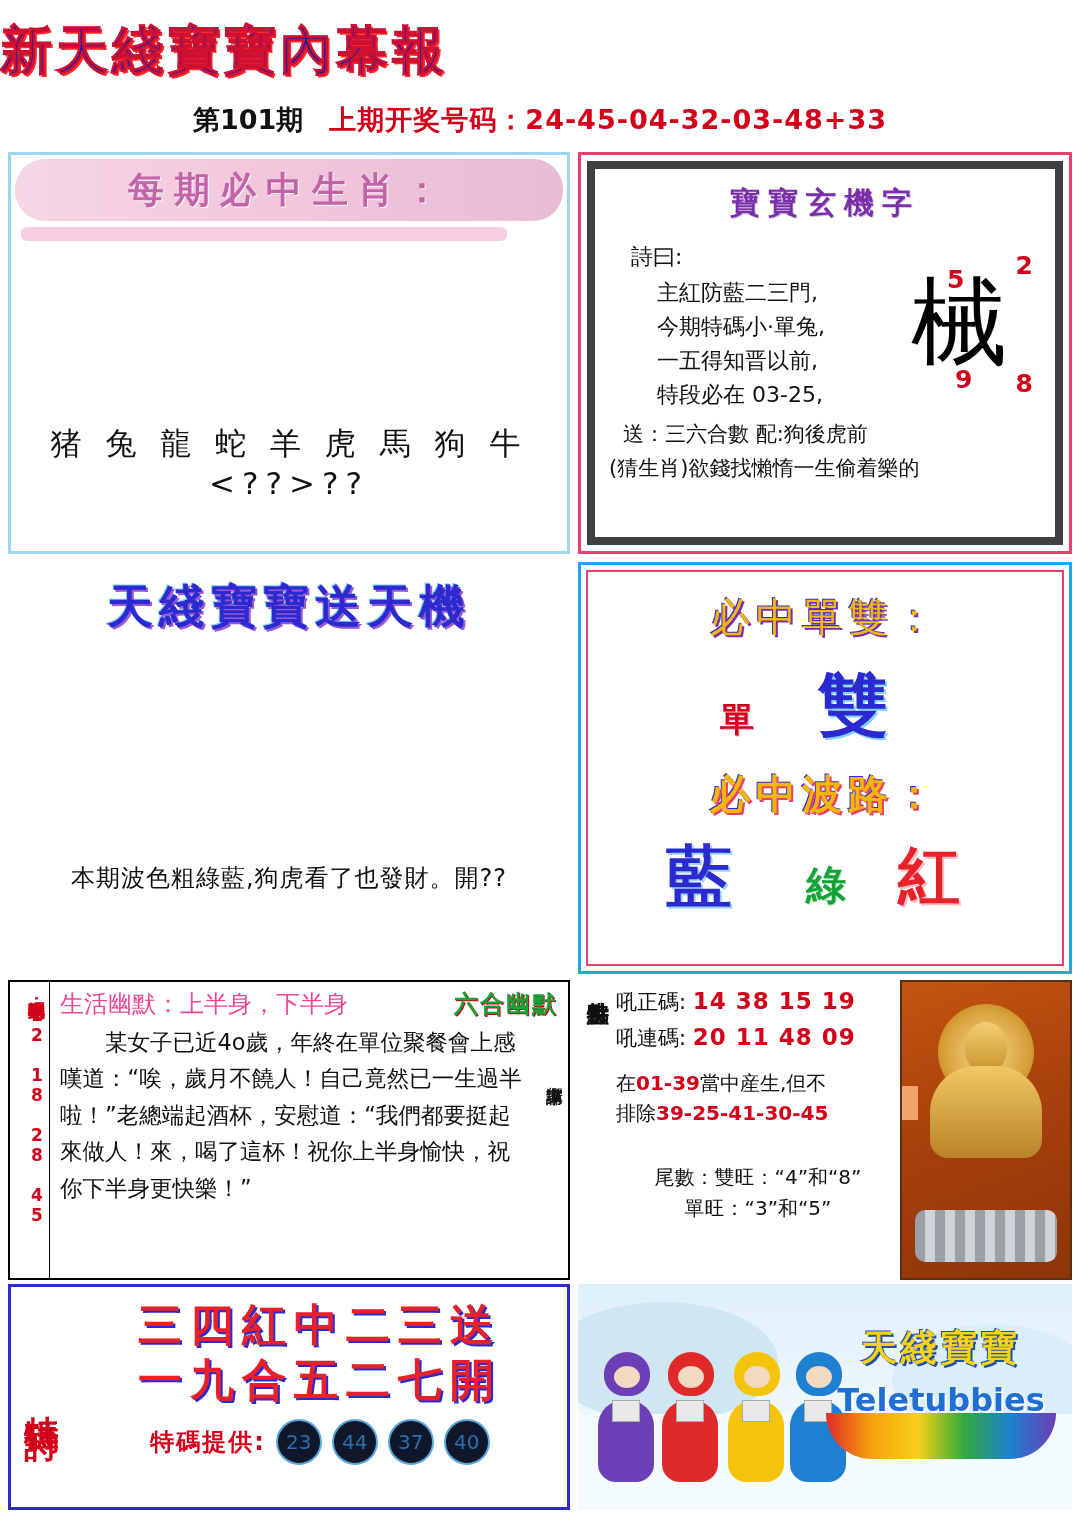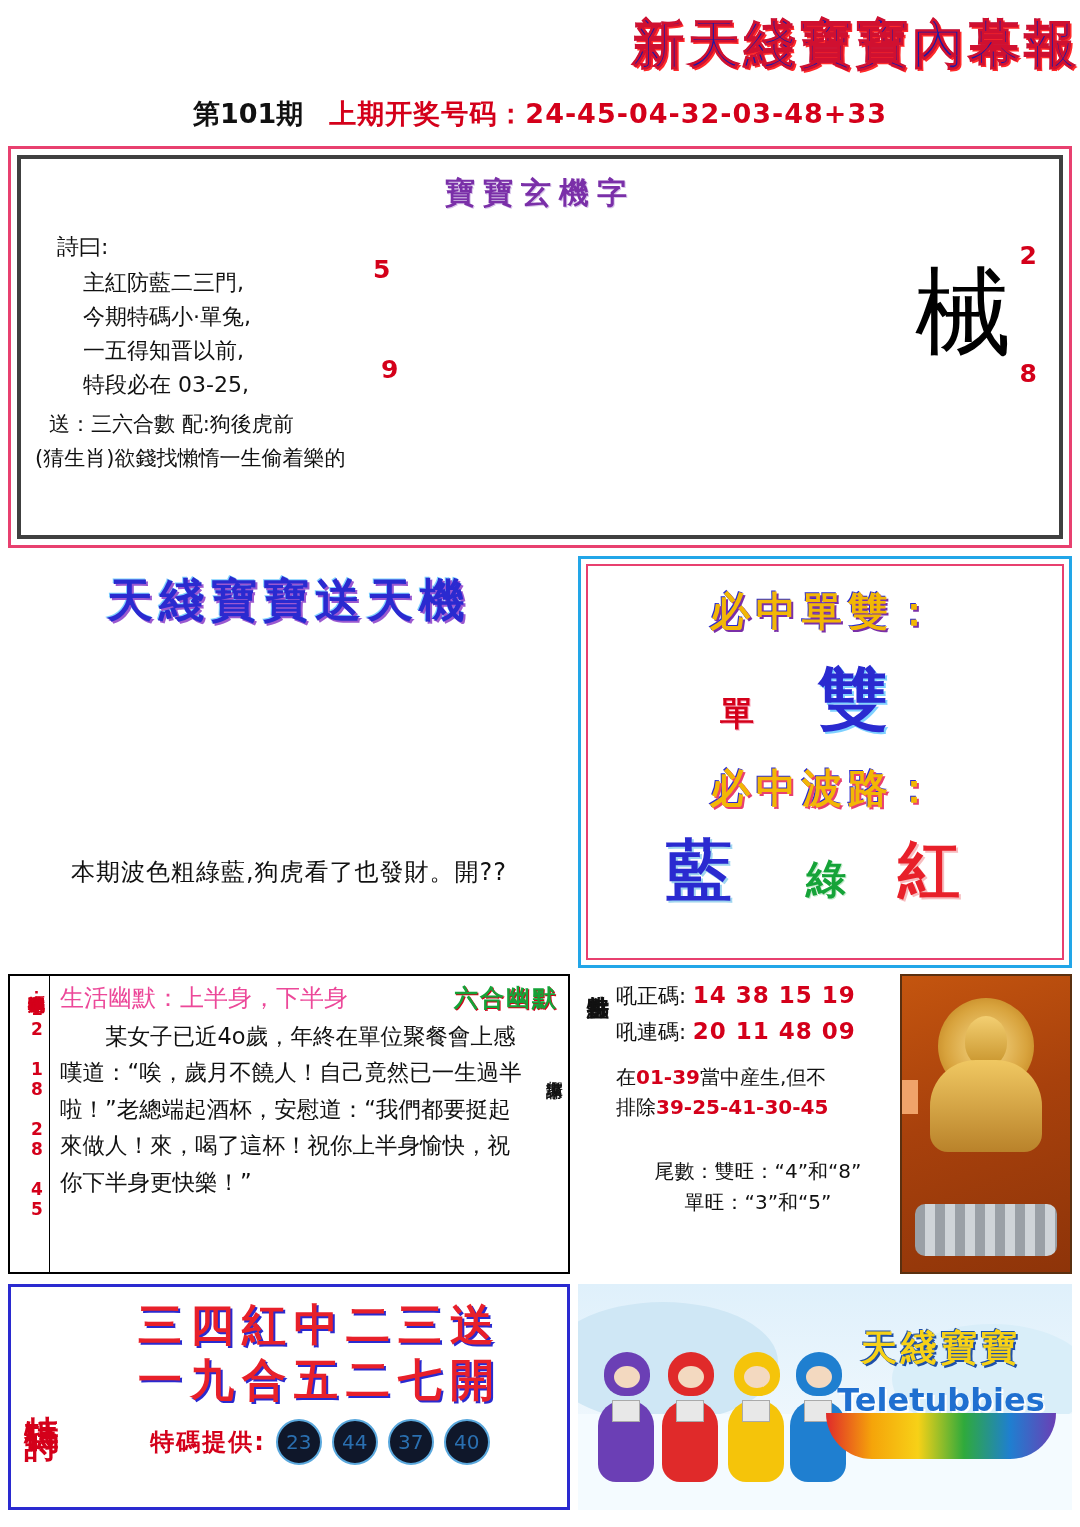--- a/index.html
+++ b/index.html
@@ -7,26 +7,26 @@
     width:1080px;height:1527px;
     background:#ffffff;
     font-family:"DejaVu Sans","Liberation Sans",sans-serif;
     position:relative;
     overflow:hidden;
   }
   .page{position:relative;width:1080px;height:1527px;}
 
   
   .title{
-    text-align:right;
+    text-align:left;
     font-size:52px;
     font-weight:bold;
     color:#1a1aa8;
     letter-spacing:4px;
-    padding-top:10px;
+    padding-top:16px;
     -webkit-text-stroke:1px #d01030;
     text-shadow:2px 2px 0 #ff2a2a;
   }
   .subline{
     display:flex;justify-content:center;align-items:baseline;gap:26px;
     margin-top:16px;font-size:27px;
   }
   .issue{color:#111;font-weight:bold;}
   .lastdraw{color:#d4001a;font-weight:bold;letter-spacing:1px;}
 
@@ -47,21 +47,21 @@
     opacity:.85;
   }
   .banner-underline{
     height:14px;background:#f3b9d4;opacity:.7;margin:6px 60px 0 10px;border-radius:6px;
   }
   .zodiac-line{
     position:absolute;left:0;right:0;top:268px;text-align:center;
     font-size:31px;letter-spacing:7px;color:#111;
   }
   .boxR1{flex:1;border:3px solid #e8406f;box-sizing:border-box;padding:6px;background:#fff;}
-  .inner-r1{border:4px solid #404040;height:100%;box-sizing:border-box;position:relative;padding:8px 10px;}
+  .inner-r1{border:8px solid #404040;height:100%;box-sizing:border-box;position:relative;padding:8px 10px;}
   .r1-title{
     text-align:center;font-size:30px;font-weight:bold;color:#7a2fa8;letter-spacing:8px;
     text-shadow:1px 1px 0 #d9c6ea;margin-top:6px;
   }
   .r1-poemhead{font-size:22px;color:#111;margin:18px 0 4px 26px;}
   .r1-poem{font-size:22px;color:#111;line-height:1.55;margin-left:52px;}
   .r1-send{font-size:21px;color:#111;margin:8px 0 0 18px;}
   .r1-guess{font-size:21px;color:#111;margin:6px 0 0 4px;}
   .bigchar{
     position:absolute;right:48px;top:90px;font-size:96px;color:#000;
@@ -80,21 +80,21 @@
     text-align:center;margin-top:14px;font-size:46px;font-weight:bold;
     color:#2a2ad0;letter-spacing:6px;
     text-shadow:2px 2px 0 #9b59d0, -1px -1px 0 #7fd1ff;
   }
   .l2-text{
     position:absolute;left:0;right:0;top:300px;text-align:center;
     font-size:24px;color:#111;letter-spacing:1px;
   }
   .boxR2{flex:1;border:3px solid #22a6e8;box-sizing:border-box;padding:5px;background:#fff;}
   .inner-r2{border:2px solid #e8406f;height:100%;box-sizing:border-box;text-align:center;position:relative;}
-  .r2-h1{margin-top:18px;font-size:40px;font-weight:bold;color:#f2b705;letter-spacing:6px;
+  .r2-h1{margin-top:18px;font-size:40px;font-weight:normal;color:#f2b705;letter-spacing:6px;
     text-shadow:2px 2px 0 #7a2fa8,-1px -1px 0 #2a2ad0;}
   .r2-pair{margin-top:14px;position:relative;height:96px;}
   .r2-small{position:absolute;left:132px;top:38px;font-size:34px;font-weight:bold;color:#d4001a;
     text-shadow:1px 1px 0 #f7a8bd;}
   .r2-big{position:absolute;left:230px;top:0;font-size:70px;font-weight:bold;color:#2a2ad0;
     text-shadow:2px 2px 0 #7fd1ff;}
   .r2-h2{margin-top:12px;font-size:40px;font-weight:bold;color:#f2b705;letter-spacing:6px;
     text-shadow:2px 2px 0 #e8406f,-1px -1px 0 #2a2ad0;}
   .r2-colors{margin-top:10px;position:relative;height:92px;}
   .c-blue{position:absolute;left:78px;top:0;font-size:66px;font-weight:bold;color:#2a2ad0;
@@ -144,21 +144,21 @@
     background:radial-gradient(circle,#f6d98a 0%,#d8a33d 60%,#b4700f 100%);}
   .bd-head{position:absolute;left:50%;top:40px;width:42px;height:50px;margin-left:-21px;border-radius:50% 50% 45% 45%;
     background:linear-gradient(180deg,#f3cf72,#c8942c);}
   .bd-body{position:absolute;left:50%;top:84px;width:112px;height:92px;margin-left:-56px;border-radius:46px 46px 18px 18px;
     background:linear-gradient(180deg,#f0c862,#b9822a);}
   .bd-base{position:absolute;left:50%;bottom:16px;width:142px;height:52px;margin-left:-71px;border-radius:10px;
     background:repeating-linear-gradient(90deg,#9aa0a6 0 10px,#cfd4d8 10px 20px);}
   .bd-tab{position:absolute;left:-10px;top:104px;width:26px;height:34px;background:#f0a36a;}
 
   
-  .row4{margin-top:10px;height:226px;}
+  .row4{margin-top:4px;height:226px;}
   .boxL4{width:562px;border:3px solid #2a2ad0;box-sizing:border-box;display:flex;background:#fff;}
   .vert-te{
     width:62px;writing-mode:vertical-rl;text-orientation:upright;
     font-size:34px;font-weight:bold;color:#d4001a;letter-spacing:6px;
     display:flex;align-items:center;justify-content:center;
   }
   .poem4{flex:1;padding-top:10px;}
   .poem4 .ln{
     text-align:center;font-size:44px;font-weight:bold;color:#e8202a;letter-spacing:8px;
     text-shadow:2px 2px 0 #2a2ad0;line-height:1.25;
@@ -199,20 +199,27 @@
 <div class="page">
 
   <div class="title">新天綫寶寶內幕報</div>
   <div class="subline">
     <span class="issue">第101期</span>
     <span class="lastdraw">上期开奖号码：24-45-04-32-03-48+33</span>
   </div>
 
   <div class="row row1">
 
+    <div class="boxL1">
+      <div class="zodiac-banner">
+        <span>每期必中生肖：</span>
+      </div>
+      <div class="banner-underline"></div>
+      <div class="zodiac-line">猪 兔 龍 蛇 羊 虎 馬 狗 牛&lt;??&gt;??</div>
+    </div>
 
     <div class="boxR1">
       <div class="inner-r1">
         <div class="r1-title">寶寶玄機字</div>
         <div class="r1-poemhead">詩曰:</div>
         <div class="r1-poem">主紅防藍二三門,</div>
         <div class="r1-poem">今期特碼小·單兔,</div>
         <div class="r1-poem">一五得知晋以前,</div>
         <div class="r1-poem">特段必在 03-25,</div>
         <div class="r1-send">送：三六合數 配:狗後虎前</div>

